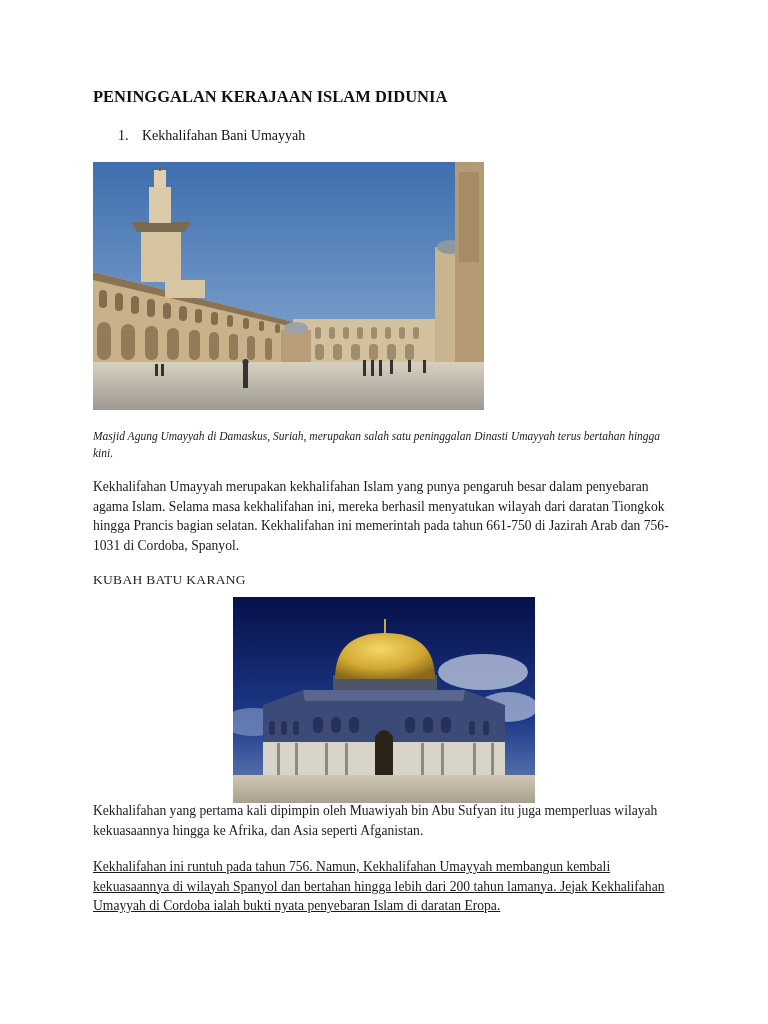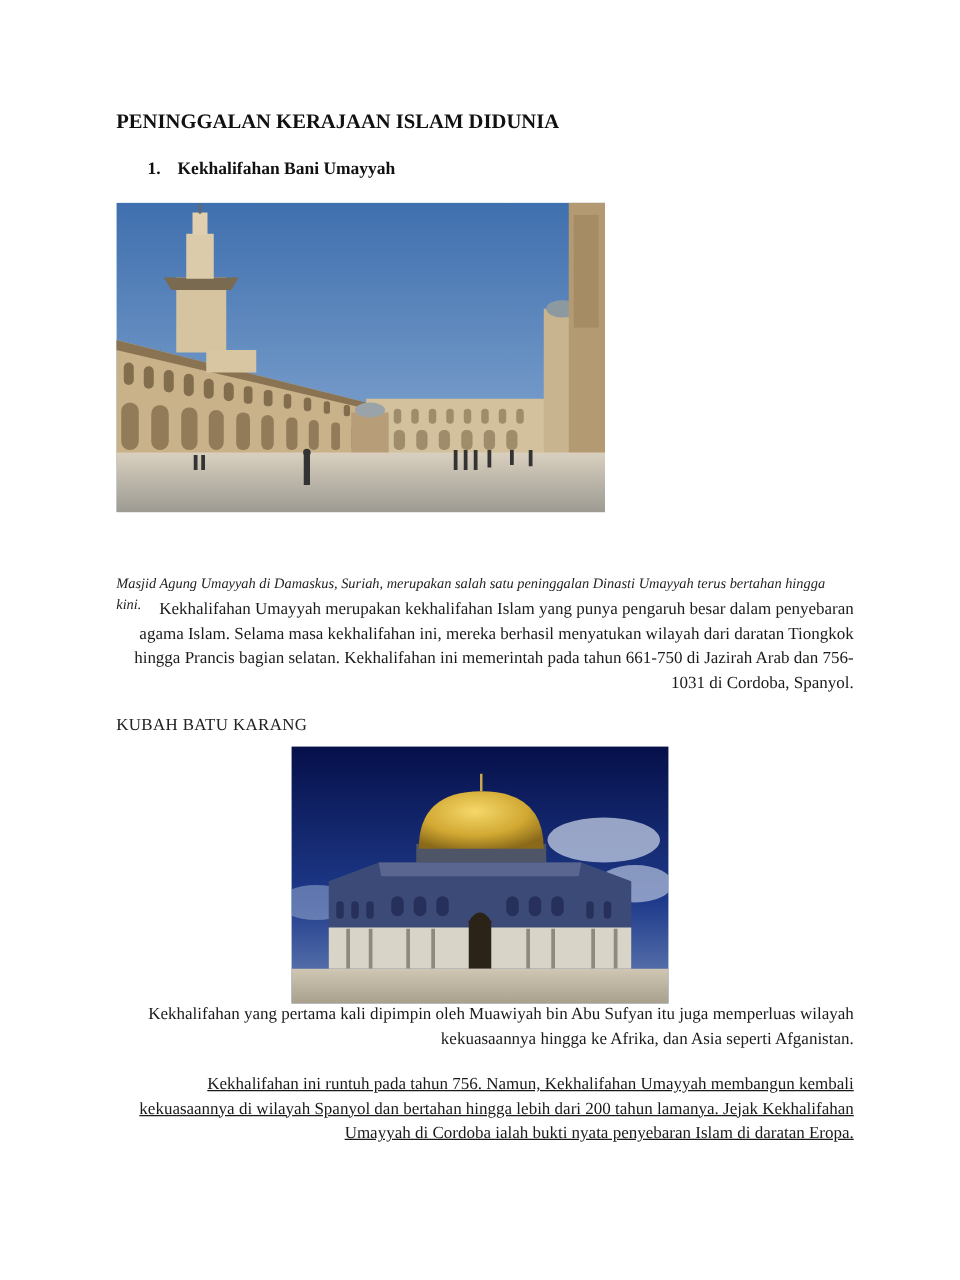--- a/index.html
+++ b/index.html
@@ -7,36 +7,35 @@
     width: 768px; height: 1024px; background: #ffffff; position: relative;
     overflow: hidden; color: #111111;
     font-family: "Liberation Serif", "DejaVu Serif", serif;
   }
   .page { position: absolute; left: 0; top: 0; width: 768px; height: 1024px; }
   .title {
     position: absolute; left: 93px; top: 87px; font-size: 16.5px; font-weight: bold;
     letter-spacing: 0px; white-space: nowrap;
   }
   .subhead {
-    position: absolute; left: 118px; top: 128px; font-size: 14px; font-weight: bold;
+    position: absolute; left: 118px; top: 128px; font-size: 14px; font-weight: normal;
     white-space: nowrap;
   }
   .subhead .num { display: inline-block; width: 24px; }
   .img { position: absolute; overflow: hidden; }
   .img svg { display: block; width: 100%; height: 100%; }
   .img1 { left: 93px; top: 162px; width: 391px; height: 248px; }
   .img2 { left: 233px; top: 597px; width: 302px; height: 206px; }
   .caption {
     position: absolute; left: 93px; top: 428px; width: 570px; font-size: 11.5px;
-    font-style: italic; line-height: 17px; color: #222; margin-top: 31px;
+    font-style: italic; line-height: 17px; color: #222;
   }
   .para {
     position: absolute; left: 93px; width: 590px; font-size: 13.6px; line-height: 19.6px;
     color: #1a1a1a;
-    text-align: right;
   }
   .p1 { top: 477px; }
   .p2 { top: 801px; font-family: Liberation Serif, serif; }
   .p3 { top: 857px; text-decoration: underline; }
   .center-heading {
     position: absolute; left: 93px; width: 582px; top: 572px; text-align: left;
     font-size: 13.5px; letter-spacing: 0.3px; color: #222;
   }
 </style>
 </head>

